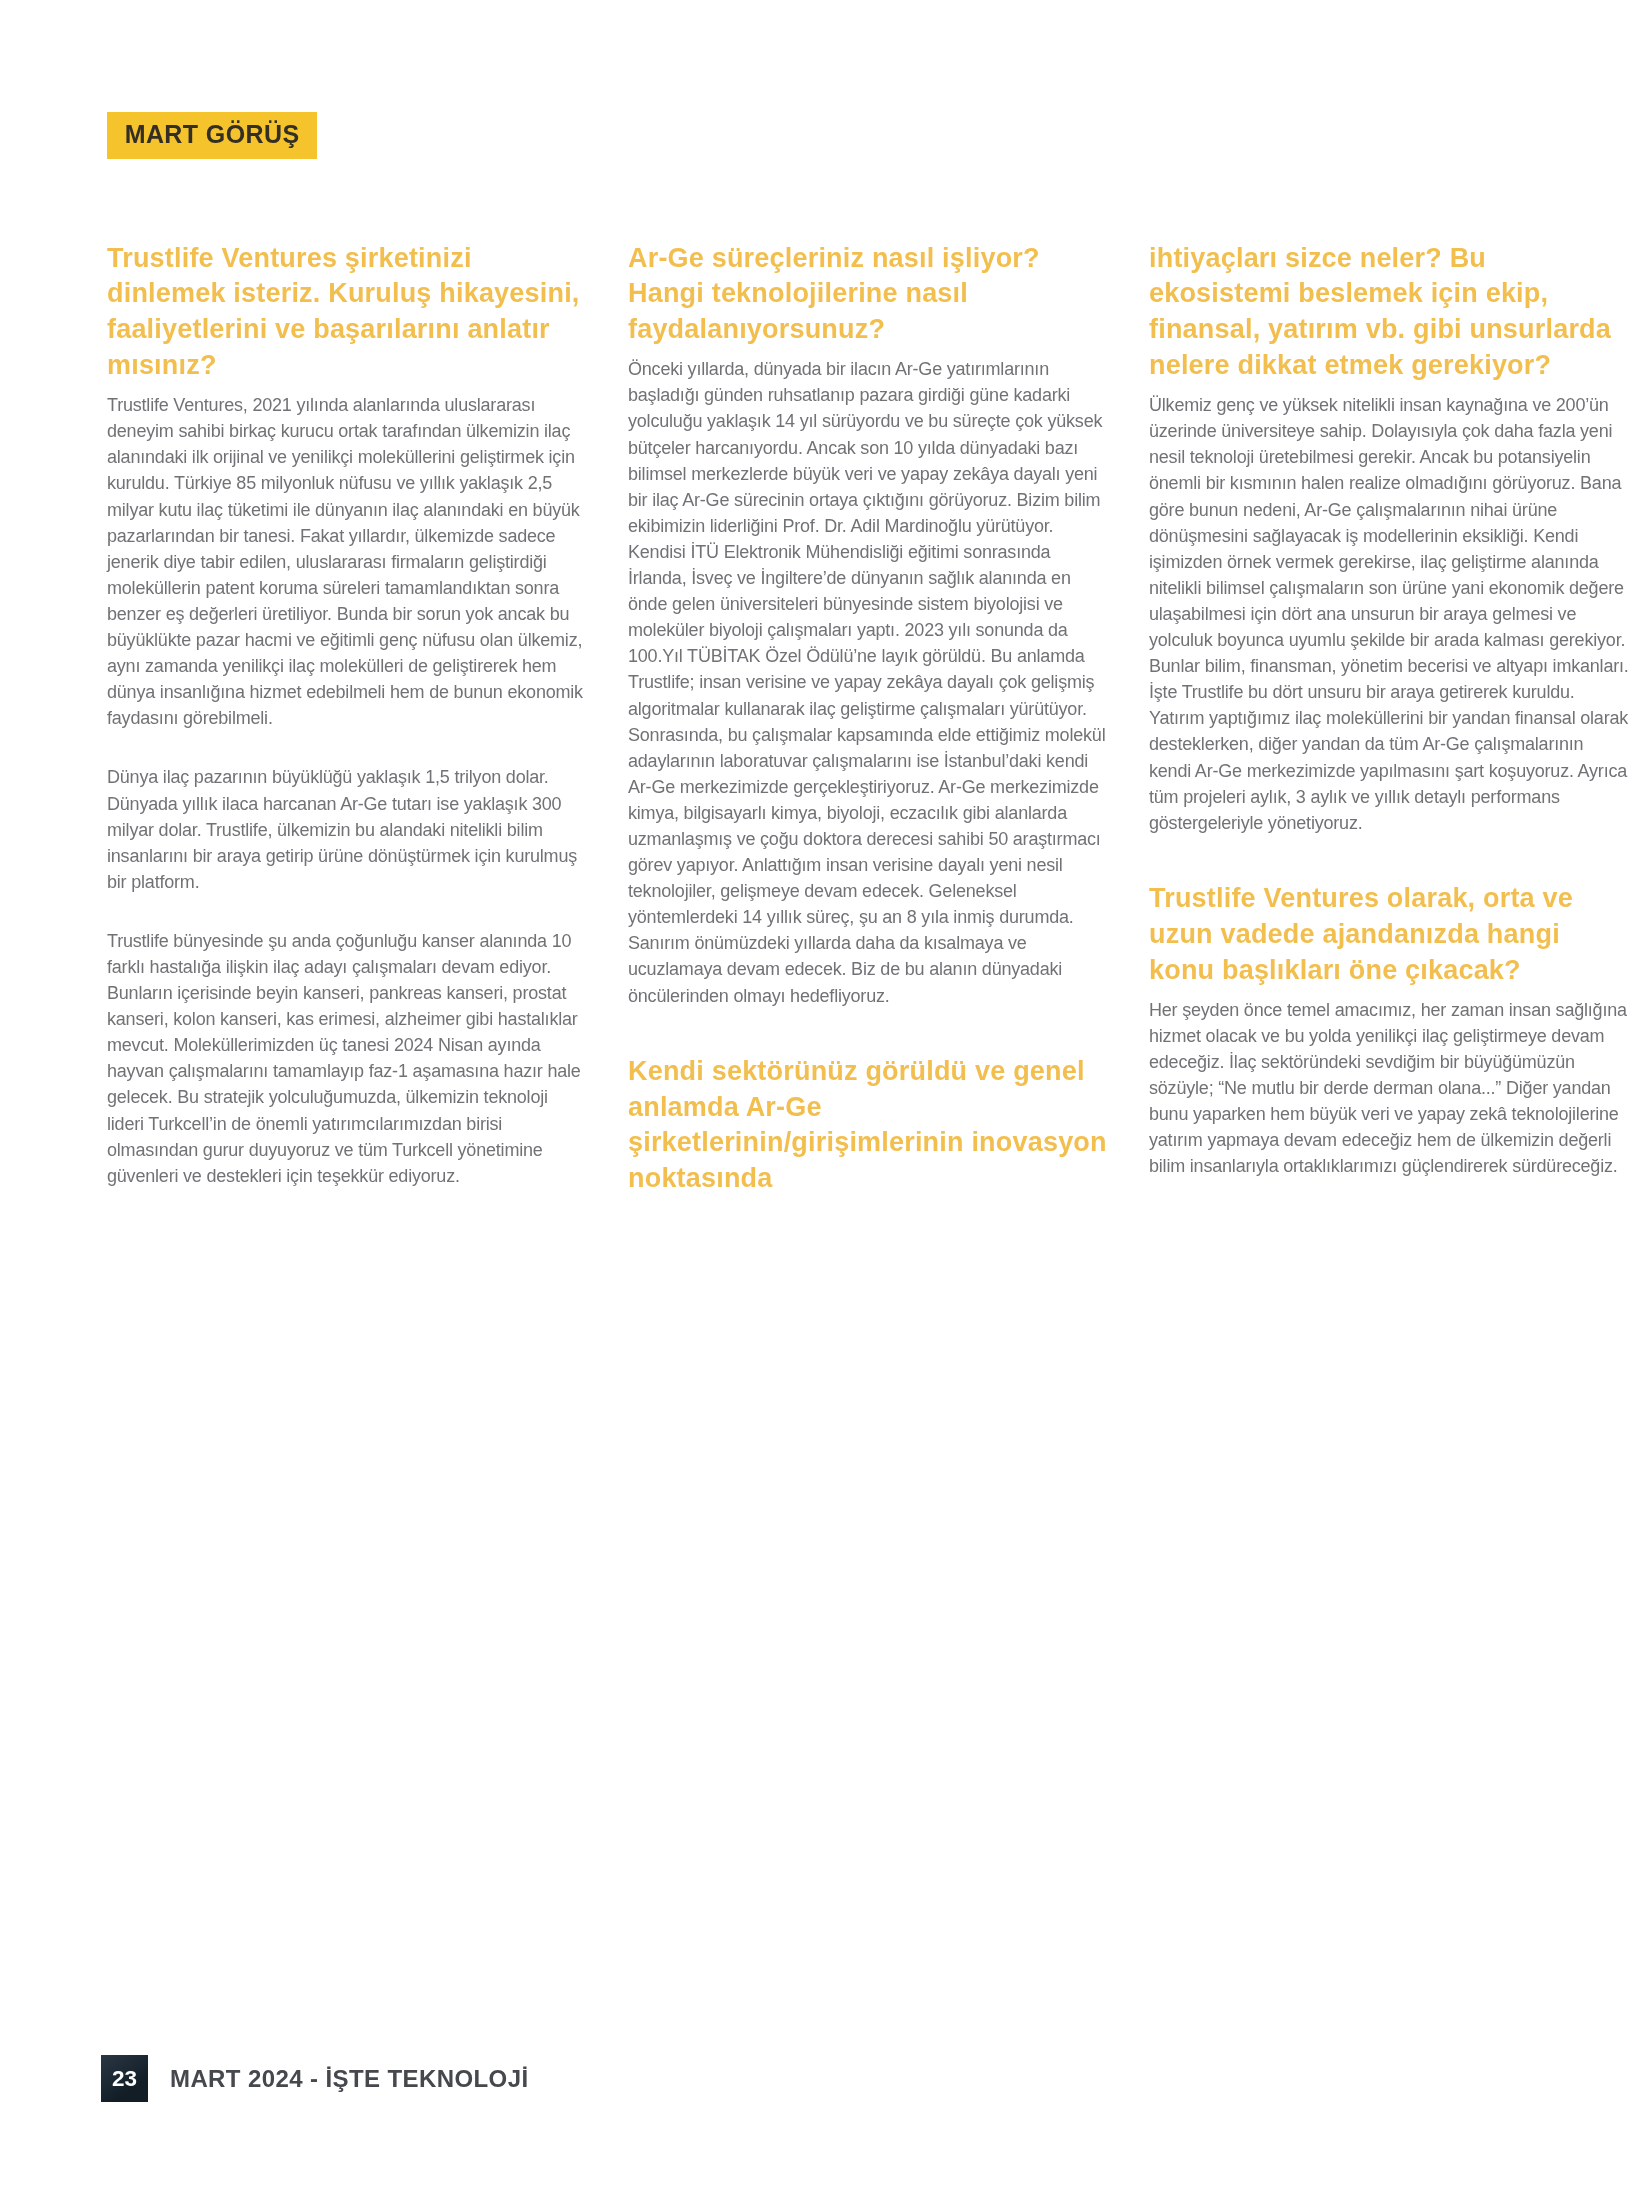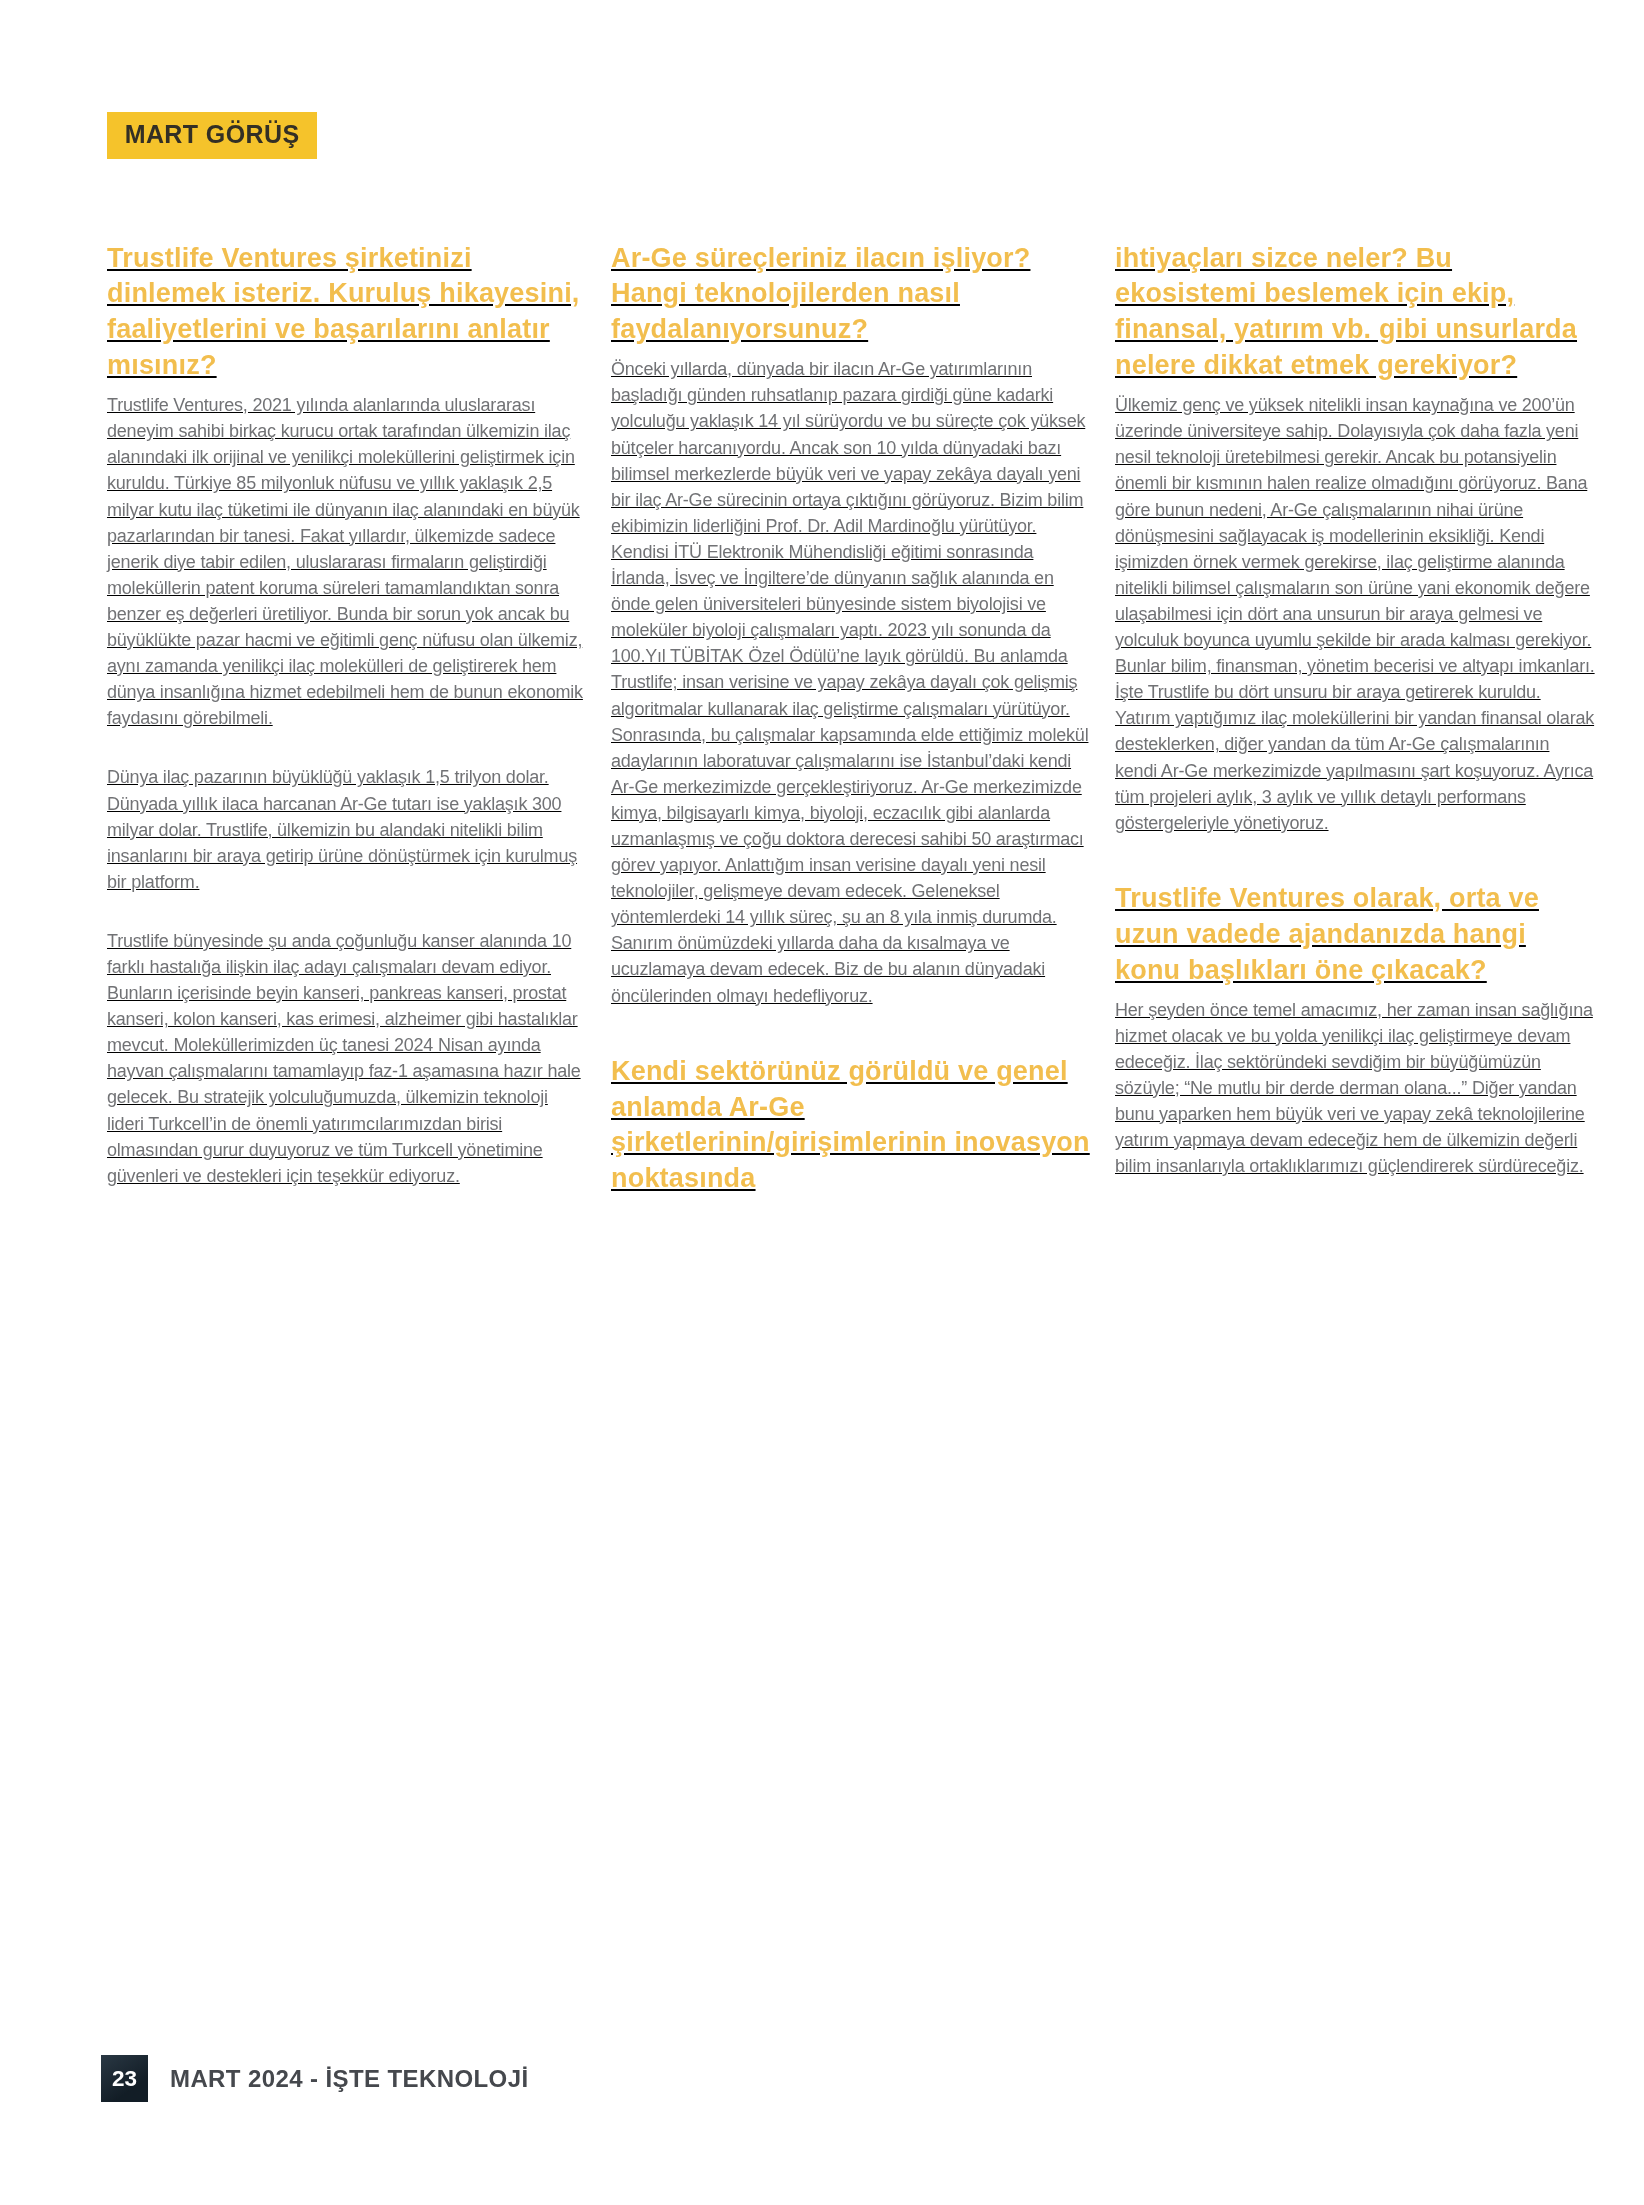--- a/index.html
+++ b/index.html
@@ -22,23 +22,22 @@
     background: #F5C32B;
     color: #332F25;
     font-weight: 700;
     font-size: 25px;
     line-height: 1;
     padding: 10.4px 17.7px 11.2px 17.7px;
     letter-spacing: 0.4px;
   }
   .columns {
     display: flex;
-    gap: 24px;
+    gap: 41px;
     margin-top: 82px;
-    text-decoration: underline;
   }
   .col {
     width: 480px;
     flex: 0 0 480px;
   }
   .q-heading {
     color: #F2BE4E;
     font-size: 27px;
     line-height: 1.33;
     font-weight: 700;
@@ -94,21 +93,21 @@
   <div class="columns">
 
     <div class="col">
       <h2 class="q-heading">Trustlife Ventures şirketinizi dinlemek isteriz. Kuruluş hikayesini, faaliyetlerini ve başarılarını anlatır mısınız?</h2>
       <p class="body-para">Trustlife Ventures, 2021 yılında alanlarında uluslararası deneyim sahibi birkaç kurucu ortak tarafından ülkemizin ilaç alanındaki ilk orijinal ve yenilikçi moleküllerini geliştirmek için kuruldu. Türkiye 85 milyonluk nüfusu ve yıllık yaklaşık 2,5 milyar kutu ilaç tüketimi ile dünyanın ilaç alanındaki en büyük pazarlarından bir tanesi. Fakat yıllardır, ülkemizde sadece jenerik diye tabir edilen, uluslararası firmaların geliştirdiği moleküllerin patent koruma süreleri tamamlandıktan sonra benzer eş değerleri üretiliyor. Bunda bir sorun yok ancak bu büyüklükte pazar hacmi ve eğitimli genç nüfusu olan ülkemiz, aynı zamanda yenilikçi ilaç molekülleri de geliştirerek hem dünya insanlığına hizmet edebilmeli hem de bunun ekonomik faydasını görebilmeli.</p>
       <p class="body-para">Dünya ilaç pazarının büyüklüğü yaklaşık 1,5 trilyon dolar. Dünyada yıllık ilaca harcanan Ar-Ge tutarı ise yaklaşık 300 milyar dolar. Trustlife, ülkemizin bu alandaki nitelikli bilim insanlarını bir araya getirip ürüne dönüştürmek için kurulmuş bir platform.</p>
       <p class="body-para">Trustlife bünyesinde şu anda çoğunluğu kanser alanında 10 farklı hastalığa ilişkin ilaç adayı çalışmaları devam ediyor. Bunların içerisinde beyin kanseri, pankreas kanseri, prostat kanseri, kolon kanseri, kas erimesi, alzheimer gibi hastalıklar mevcut. Moleküllerimizden üç tanesi 2024 Nisan ayında hayvan çalışmalarını tamamlayıp faz-1 aşamasına hazır hale gelecek. Bu stratejik yolculuğumuzda, ülkemizin teknoloji lideri Turkcell’in de önemli yatırımcılarımızdan birisi olmasından gurur duyuyoruz ve tüm Turkcell yönetimine güvenleri ve destekleri için teşekkür ediyoruz.</p>
     </div>
 
     <div class="col">
-      <h2 class="q-heading">Ar-Ge süreçleriniz ilacın işliyor? Hangi teknolojilerden nasıl faydalanıyorsunuz?</h2>
+      <h2 class="q-heading">Ar-Ge süreçleriniz nasıl işliyor? Hangi teknolojilerine nasıl faydalanıyorsunuz?</h2>
       <p class="body-para">Önceki yıllarda, dünyada bir ilacın Ar-Ge yatırımlarının başladığı günden ruhsatlanıp pazara girdiği güne kadarki yolculuğu yaklaşık 14 yıl sürüyordu ve bu süreçte çok yüksek bütçeler harcanıyordu. Ancak son 10 yılda dünyadaki bazı bilimsel merkezlerde büyük veri ve yapay zekâya dayalı yeni bir ilaç Ar-Ge sürecinin ortaya çıktığını görüyoruz. Bizim bilim ekibimizin liderliğini Prof. Dr. Adil Mardinoğlu yürütüyor. Kendisi İTÜ Elektronik Mühendisliği eğitimi sonrasında İrlanda, İsveç ve İngiltere’de dünyanın sağlık alanında en önde gelen üniversiteleri bünyesinde sistem biyolojisi ve moleküler biyoloji çalışmaları yaptı. 2023 yılı sonunda da 100.Yıl TÜBİTAK Özel Ödülü’ne layık görüldü. Bu anlamda Trustlife; insan verisine ve yapay zekâya dayalı çok gelişmiş algoritmalar kullanarak ilaç geliştirme çalışmaları yürütüyor. Sonrasında, bu çalışmalar kapsamında elde ettiğimiz molekül adaylarının laboratuvar çalışmalarını ise İstanbul’daki kendi Ar-Ge merkezimizde gerçekleştiriyoruz. Ar-Ge merkezimizde kimya, bilgisayarlı kimya, biyoloji, eczacılık gibi alanlarda uzmanlaşmış ve çoğu doktora derecesi sahibi 50 araştırmacı görev yapıyor. Anlattığım insan verisine dayalı yeni nesil teknolojiler, gelişmeye devam edecek. Geleneksel yöntemlerdeki 14 yıllık süreç, şu an 8 yıla inmiş durumda. Sanırım önümüzdeki yıllarda daha da kısalmaya ve ucuzlamaya devam edecek. Biz de bu alanın dünyadaki öncülerinden olmayı hedefliyoruz.</p>
       <h2 class="q-heading mid">Kendi sektörünüz görüldü ve genel anlamda Ar-Ge şirketlerinin/girişimlerinin inovasyon noktasında</h2>
     </div>
 
     <div class="col">
       <h2 class="q-heading">ihtiyaçları sizce neler? Bu ekosistemi beslemek için ekip, finansal, yatırım vb. gibi unsurlarda nelere dikkat etmek gerekiyor?</h2>
       <p class="body-para">Ülkemiz genç ve yüksek nitelikli insan kaynağına ve 200’ün üzerinde üniversiteye sahip. Dolayısıyla çok daha fazla yeni nesil teknoloji üretebilmesi gerekir. Ancak bu potansiyelin önemli bir kısmının halen realize olmadığını görüyoruz. Bana göre bunun nedeni, Ar-Ge çalışmalarının nihai ürüne dönüşmesini sağlayacak iş modellerinin eksikliği. Kendi işimizden örnek vermek gerekirse, ilaç geliştirme alanında nitelikli bilimsel çalışmaların son ürüne yani ekonomik değere ulaşabilmesi için dört ana unsurun bir araya gelmesi ve yolculuk boyunca uyumlu şekilde bir arada kalması gerekiyor. Bunlar bilim, finansman, yönetim becerisi ve altyapı imkanları. İşte Trustlife bu dört unsuru bir araya getirerek kuruldu. Yatırım yaptığımız ilaç moleküllerini bir yandan finansal olarak desteklerken, diğer yandan da tüm Ar-Ge çalışmalarının kendi Ar-Ge merkezimizde yapılmasını şart koşuyoruz. Ayrıca tüm projeleri aylık, 3 aylık ve yıllık detaylı performans göstergeleriyle yönetiyoruz.</p>
       <h2 class="q-heading mid">Trustlife Ventures olarak, orta ve uzun vadede ajandanızda hangi konu başlıkları öne çıkacak?</h2>
       <p class="body-para">Her şeyden önce temel amacımız, her zaman insan sağlığına hizmet olacak ve bu yolda yenilikçi ilaç geliştirmeye devam edeceğiz. İlaç sektöründeki sevdiğim bir büyüğümüzün sözüyle; “Ne mutlu bir derde derman olana...” Diğer yandan bunu yaparken hem büyük veri ve yapay zekâ teknolojilerine yatırım yapmaya devam edeceğiz hem de ülkemizin değerli bilim insanlarıyla ortaklıklarımızı güçlendirerek sürdüreceğiz.</p>
     </div>

